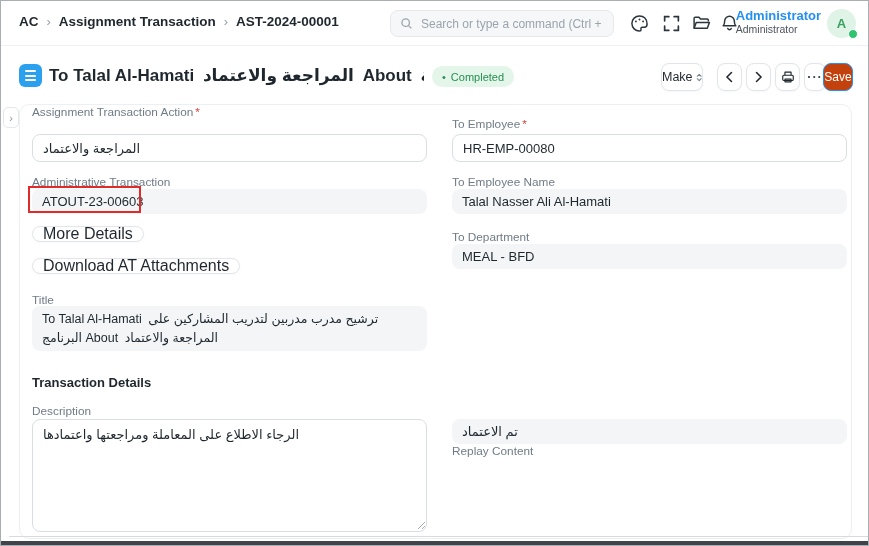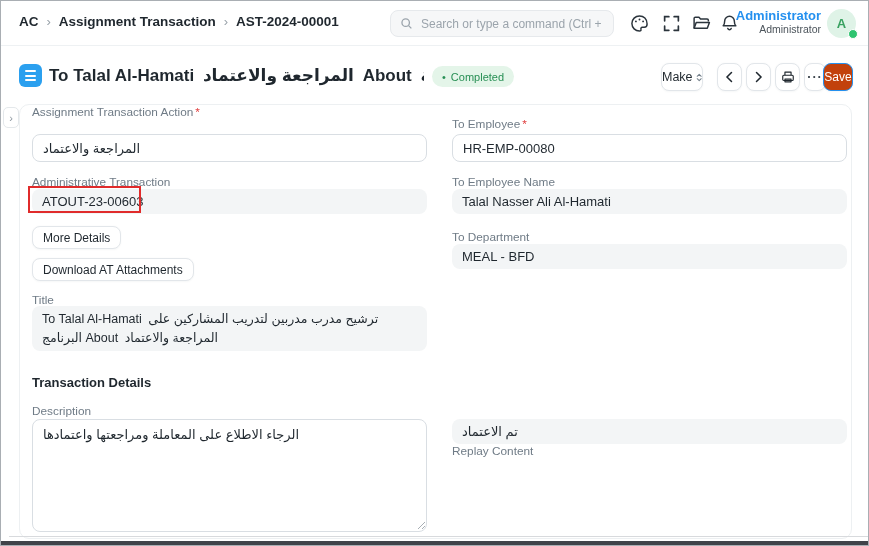--- a/index.html
+++ b/index.html
@@ -11,21 +11,21 @@
   
   .header{position:absolute;top:0;left:0;right:0;height:45px;border-bottom:1px solid #eef1f3;background:#fff;}
   .breadcrumb{position:absolute;left:18px;top:13px;font-size:13.5px;font-weight:600;color:#1f272e;display:flex;align-items:center;gap:8px;text-align:center;}
   .crumb{cursor:pointer;}
   .crumb-sep{color:#9aa3ab;font-size:13px;font-weight:400;}
   .search{position:absolute;left:389px;top:9px;width:224px;height:27px;background:#f6f7f8;border:1px solid #e6e9ec;border-radius:8px;display:flex;align-items:center;padding:0 9px;gap:6px;}
   .search input{border:none;outline:none;background:transparent;flex:1;font-size:12px;color:#30363c;}
   .search input::placeholder{color:#9ba4ac;}
   .hicon{position:absolute;top:13px;width:19px;height:19px;color:#2b343c;cursor:pointer;}
   .hicon svg{width:100%;height:100%;display:block;}
-  .userbox{position:absolute;right:47px;top:7px;text-align:right;cursor:pointer;}
+  .userbox{position:absolute;right:47px;top:7px;cursor:pointer;}
   .user-name{font-size:13px;font-weight:700;color:#2490ef;line-height:15px;}
   .user-role{font-size:10.5px;color:#4c545b;line-height:13px;}
   .avatar{position:absolute;right:12px;top:8px;width:29px;height:29px;border-radius:50%;background:#dff3e7;color:#38a160;font-size:13px;font-weight:600;display:flex;align-items:center;justify-content:center;cursor:pointer;}
   .status-dot{position:absolute;right:10px;top:28px;width:10px;height:10px;border-radius:50%;background:#2fc470;border:1.5px solid #fff;}
 
   
   .titlebar{position:absolute;top:55px;left:0;right:0;height:42px;}
   .menu-btn{position:absolute;left:18px;top:8px;width:23px;height:23px;background:#2ba0ef;border-radius:6px;cursor:pointer;display:flex;flex-direction:column;align-items:center;justify-content:center;gap:2.5px;}
   .menu-btn i{display:block;width:11px;height:2px;background:#fff;border-radius:1px;}
   .page-title{position:absolute;left:48px;top:9px;max-width:375px;white-space:nowrap;overflow:hidden;font-size:17px;font-weight:700;color:#1f272e;}
@@ -40,21 +40,21 @@
   .btn-more{left:803px;width:22px;letter-spacing:1px;font-weight:700;color:#3c454d;}
   .btn-save{left:822px;width:30px;background:#c2410c;border-color:#2490ef;color:#fff;font-size:12px;}
 
   
   .card{position:absolute;left:18px;top:103px;width:833px;height:435px;background:#fff;border:1px solid #edf0f2;border-radius:10px;}
   .side-toggle{position:absolute;left:2px;top:106px;width:16px;height:21px;background:#fff;border:1px solid #e4e8eb;border-radius:5px;color:#8b959e;font-size:11px;display:flex;align-items:center;justify-content:center;cursor:pointer;}
   .flabel{position:absolute;font-size:11.8px;color:#6f7b86;}
   .req{color:#e03e3e;margin-left:2px;}
   .finput{position:absolute;width:395px;height:28px;border:1px solid #d9dee3;border-radius:8px;background:#fff;font-size:13px;color:#1f272e;padding:0 10px;outline:none;}
   .freadonly{position:absolute;width:395px;height:25px;background:#f3f5f6;border-radius:8px;font-size:13px;color:#1f272e;display:flex;align-items:center;padding:0 10px;}
-  .fbtn{position:absolute;height:23px;background:#fff;border:1px solid #e2e6ea;border-radius:8px;font-size:12px;color:#1f272e;display:flex;align-items:center;padding:0 10px;cursor:pointer;box-shadow:0 .5px 2px rgba(25,39,52,.04);}
+  .fbtn{position:absolute;height:16px;background:#fff;border:1px solid #e2e6ea;border-radius:8px;font-size:16px;color:#1f272e;display:flex;align-items:center;padding:0 10px;cursor:pointer;box-shadow:0 .5px 2px rgba(25,39,52,.04);}
   .title-box{position:absolute;left:12px;top:201px;width:395px;min-height:45px;background:#f3f5f6;border-radius:8px;font-size:12.5px;color:#1f272e;padding:4px 10px;line-height:18.5px;}
   .title-box bdi{margin-right:3px;}
   .section-head{position:absolute;left:12px;top:270px;font-size:13px;font-weight:700;color:#1f272e;}
   .desc-area{position:absolute;left:12px;top:314px;width:395px;height:113px;border:1px solid #d9dee3;border-radius:8px;font-size:13px;color:#1f272e;padding:6px 10px;resize:none;outline:none;line-height:18px;}
   .grip{position:absolute;left:396px;top:415px;width:10px;height:10px;pointer-events:none;}
   .red-annotation{position:absolute;left:27px;top:185px;width:113px;height:27px;border:2px solid #e02b2b;pointer-events:none;}
 </style>
 </head>
 <body>
 

